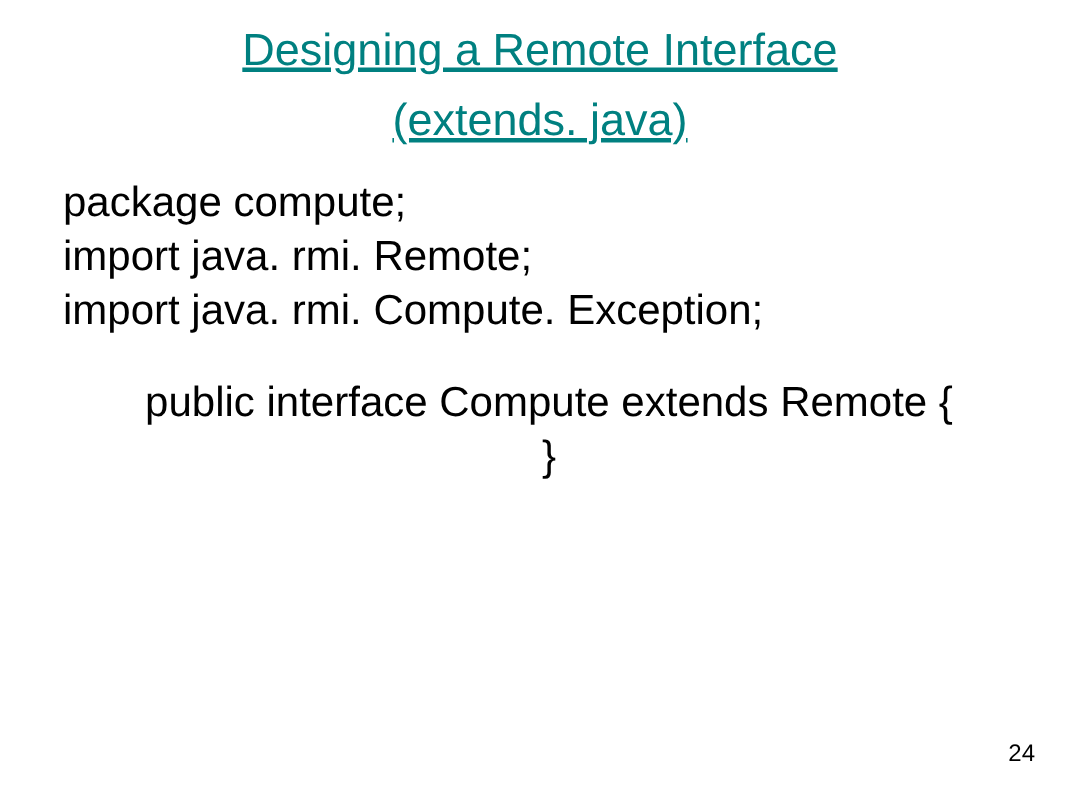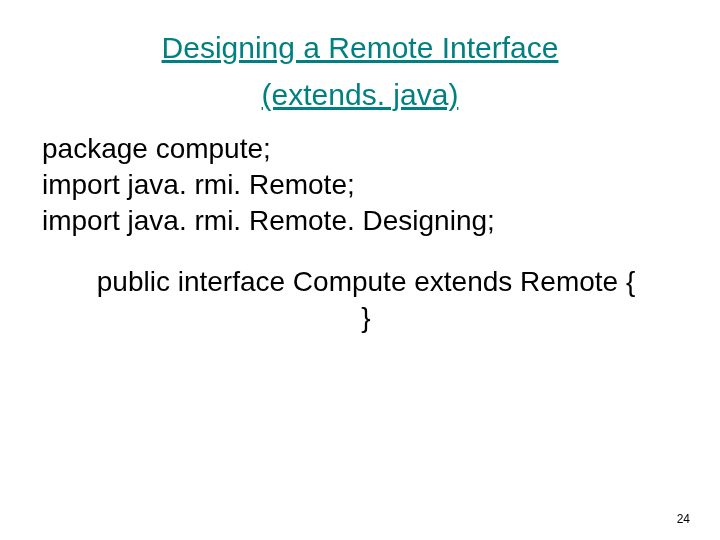--- a/index.html
+++ b/index.html
@@ -14,60 +14,60 @@
     }
     .heading {
       text-align: center;
       color: #008080;
       font-size: 30px;
       text-decoration: underline;
       margin: 0;
       padding: 0;
     }
     .heading-line1 {
-      padding-top: 28px;
+      padding-top: 14px;
       line-height: 1.35;
     }
     .heading-line2 {
       padding-top: 6px;
       line-height: 1.35;
     }
     .body-text {
       color: #000000;
       font-size: 28px;
       padding-left: 42px;
       padding-right: 30px;
       line-height: 1.28;
     }
     .block-package { margin-top: 16px; }
     .block-imports { }
     .block-interface { margin-top: 26px; text-align: center; }
     .indent { padding-left: 28px; display: inline-block; }
     .page-number {
       position: absolute;
-      bottom: 14px;
+      bottom: 28px;
       right: 30px;
-      font-size: 12px;
+      font-size: 16px;
       color: #000000;
       margin-left: 36px;
     }
   </style>
 </head>
 <body>
 
 <div class="heading heading-line1">Designing a Remote Interface</div>
 <div class="heading heading-line2">(extends. java)</div>
 
 <div class="body-text block-package">
   <span>package compute;</span>
 </div>
 
 <div class="body-text block-imports">
   <div>import java. rmi. Remote;</div>
-  <div>import java. rmi. Remote. Designing;</div>
+  <div>import java. rmi. Compute. Exception;</div>
 </div>
 
 <div class="body-text block-interface">
   <div>public interface Compute extends Remote {</div>
   <div>}</div>
 </div>
 
 <div class="page-number">24</div>
 
 </body></html>

